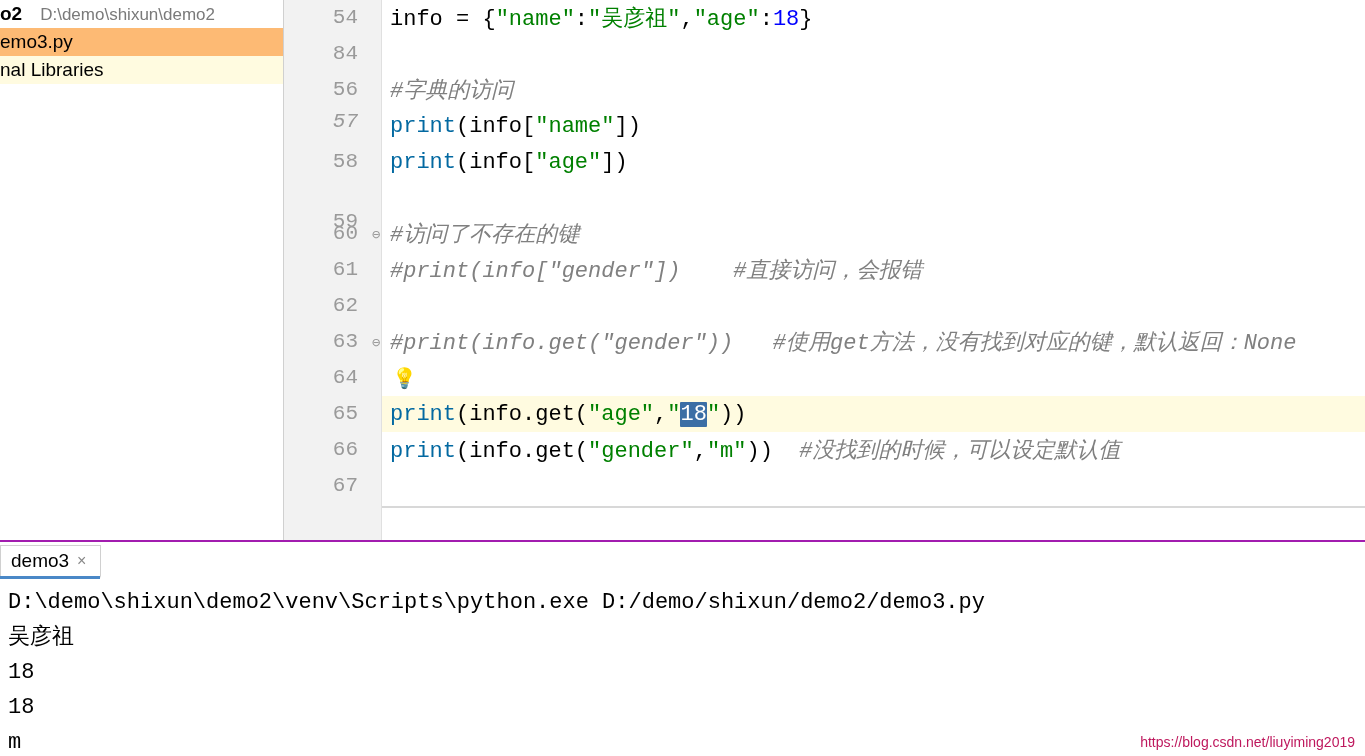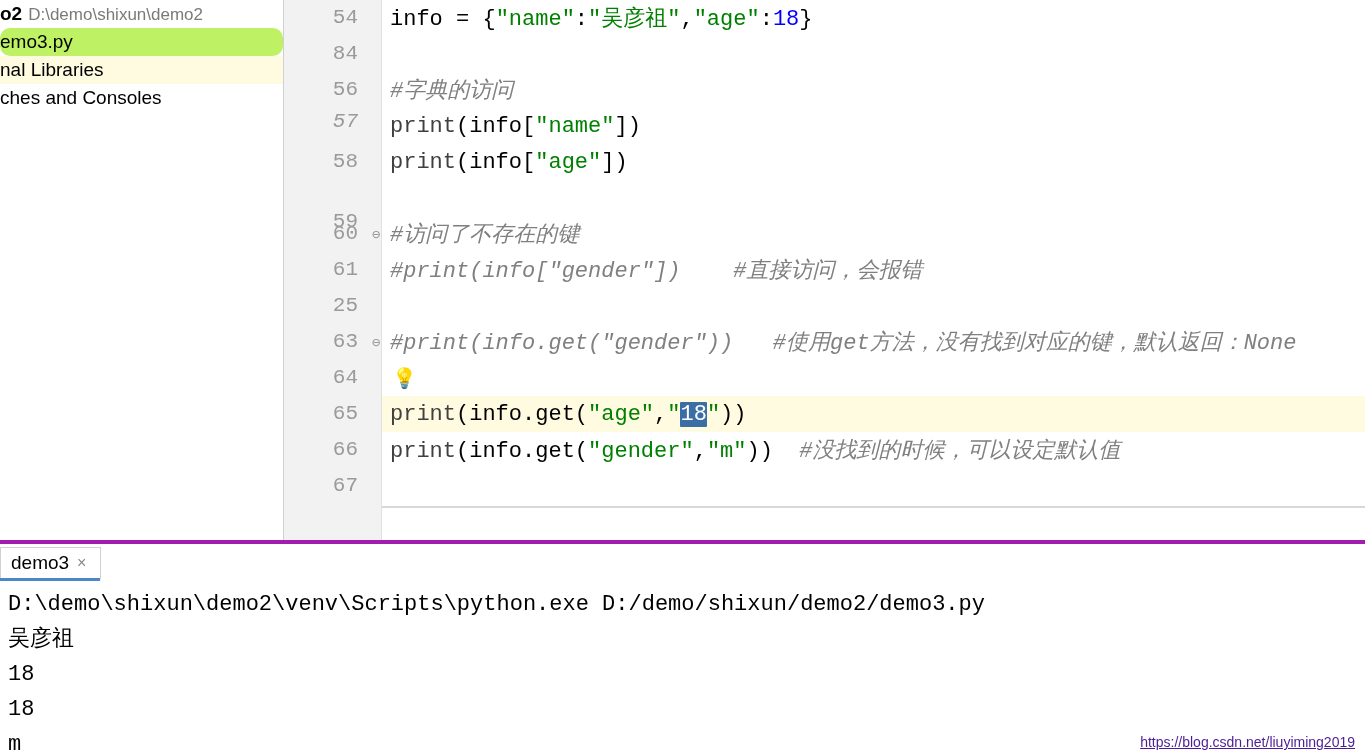--- a/index.html
+++ b/index.html
@@ -4,68 +4,67 @@
 <style>
   * { box-sizing: border-box; margin: 0; padding: 0; }
   html, body { width: 1365px; height: 756px; overflow: hidden; font-family: Consolas, "Courier New", monospace; }
   body { display: flex; flex-direction: column; background: #fff; }
 
   
   .top-area { display: flex; flex: 1 1 auto; min-height: 0; }
 
   
   .sidebar { width: 284px; flex: 0 0 284px; border-right: 1px solid #d0d0d0; background: #fff; font-family: "Segoe UI", Arial, sans-serif; font-size: 19px; }
-  .tree-root { padding: 3px 0 3px 0; color: #000; display: flex; align-items: baseline; gap: 6px; }
+  .tree-root { padding: 3px 0 3px 0; color: #000; display: flex; align-items: baseline; gap: 18px; }
   .tree-root .name { font-weight: 600; }
   .tree-root .path { color: #7a7a7a; font-size: 17px; font-weight: 400; }
   .tree-item { padding: 3px 0 3px 0; color: #000; }
-  .tree-item.selected { background: #bef264; border-radius: 10px; }
+  .tree-item.selected { background: #fdba74; }
   .tree-item:nth-child(2) { background: #fffbe0; }
 
   
   .editor { flex: 1 1 auto; position: relative; background: #fff; overflow: hidden; }
   .gutter { position: absolute; left: 0; top: 0; width: 98px; height: 100%; background: #f2f2f2; border-right: 1px solid #e0e0e0; }
   .code-line { display: flex; align-items: center; height: 36px; }
   .ln { position: absolute; left: 0; width: 74px; text-align: right; color: #9a9a9a; font-size: 21px; line-height: 36px; }
   .fold { position: absolute; left: 86px; width: 12px; text-align: center; color: #9a9a9a; font-size: 14px; }
   .txt { padding-left: 8px; font-size: 22px; white-space: pre; color: #000; }
   .txt .kw  { color: #000; }
   .txt .str { color: #008000; }
   .txt .num { color: #0000ff; }
   .txt .cmt { color: #808080; font-style: italic; }
   .txt .sel { background: #3b6ea5; color: #fff; border-radius: 1px; }
-  .txt .call { color: #404040; }
+  .txt .call { color: #0369a1; }
   .code-line.hl .txt-wrap { background: #fffbe0; }
   .txt-wrap { flex: 1 1 auto; position: relative; height: 100%; display: flex; align-items: center; }
   .bulb { position: absolute; left: 108px; color: #e8a33d; font-size: 20px; }
   .code-bottom-border { position: absolute; left: 98px; right: 0; height: 2px; background: #d8d8d8; }
 
   
-  .console-wrap { height: 216px; border-top: 4px solid #a21caf; display: flex; flex-direction: column; background: #fff; }
+  .console-wrap { height: 216px; border-top: 2px solid #a21caf; display: flex; flex-direction: column; background: #fff; }
   .console-tabs { height: 36px; display: flex; align-items: flex-end; font-family: "Segoe UI", Arial, sans-serif;}
   .console-tab { padding: 4px 14px 4px 10px; font-size: 19px; border-top: 1px solid #d0d0d0; border-right: 1px solid #d0d0d0; border-left: 1px solid #d0d0d0; background:#fafafa; display:flex; align-items:center; gap:8px; border-bottom: 2px solid #c4c4c4; margin-bottom:-2px; background:#fff; border-bottom-color: #fff;}
   .console-tab .close { color: #888; font-size: 16px; }
   .console-underline { height: 3px; width: 100px; background: #4a88c7; margin-left: 0;}
   .console-body { flex: 1 1 auto; padding: 6px 20px 4px 8px; font-size: 22px; line-height: 35px; white-space: pre; overflow: hidden; }
-  .watermark { position: absolute; right: 10px; bottom: 6px; font-size: 14px; color: #4c1d95; font-family: Arial, sans-serif; text-decoration: underline;}
+  .watermark { position: absolute; right: 10px; bottom: 6px; font-size: 14px; color: #be185d; font-family: Arial, sans-serif;}
 </style>
 </head>
 <body>
 
 <div class="top-area">
 
   <div class="sidebar">
     <div class="tree-root">
       <span class="name">o2</span>
       <span class="path">D:\demo\shixun\demo2</span>
     </div>
     <div id="tree-items">
         <div class="tree-item selected">emo3.py</div>
         <div class="tree-item">nal Libraries</div>
-        <div class="tree-item">ches and Consoles</div>
       </div>
   </div>
 
   <div class="editor">
     <div class="gutter"></div>
     <div id="code-lines">
         <div class="ln" style="top: 0px;">54</div>
         <div class="code-line" style="position: absolute; left: 0px; right: 0px; top: 0px; height: 36px;">
           <div class="txt-wrap" style="margin-left: 98px;">
             <div class="txt"><span class="kw">info = {</span><span class="str">"name"</span><span class="kw">:</span><span class="str">"吴彦祖"</span><span class="kw">,</span><span class="str">"age"</span><span class="kw">:</span><span class="num">18</span><span class="kw">}</span></div>
@@ -107,21 +106,21 @@
           <div class="txt-wrap" style="margin-left: 98px;">
             <div class="txt"><span class="cmt">#访问了不存在的键</span></div>
           </div>
         </div>
         <div class="ln" style="top: 252px;">61</div>
         <div class="code-line" style="position: absolute; left: 0px; right: 0px; top: 252px; height: 36px;">
           <div class="txt-wrap" style="margin-left: 98px;">
             <div class="txt"><span class="cmt">#print(info["gender"])    #直接访问，会报错</span></div>
           </div>
         </div>
-        <div class="ln" style="top: 288px;">25</div>
+        <div class="ln" style="top: 288px;">62</div>
         <div class="code-line" style="position: absolute; left: 0px; right: 0px; top: 288px; height: 36px;">
           <div class="txt-wrap" style="margin-left: 98px;">
             <div class="txt"></div>
           </div>
         </div>
         <div class="fold" style="top: 334px;">⊖</div>
         <div class="ln" style="top: 324px;">63</div>
         <div class="code-line" style="position: absolute; left: 0px; right: 0px; top: 324px; height: 36px;">
           <div class="txt-wrap" style="margin-left: 98px;">
             <div class="txt"><span class="cmt">#print(info.get("gender"))   #使用get方法，没有找到对应的键，默认返回：None</span></div>

